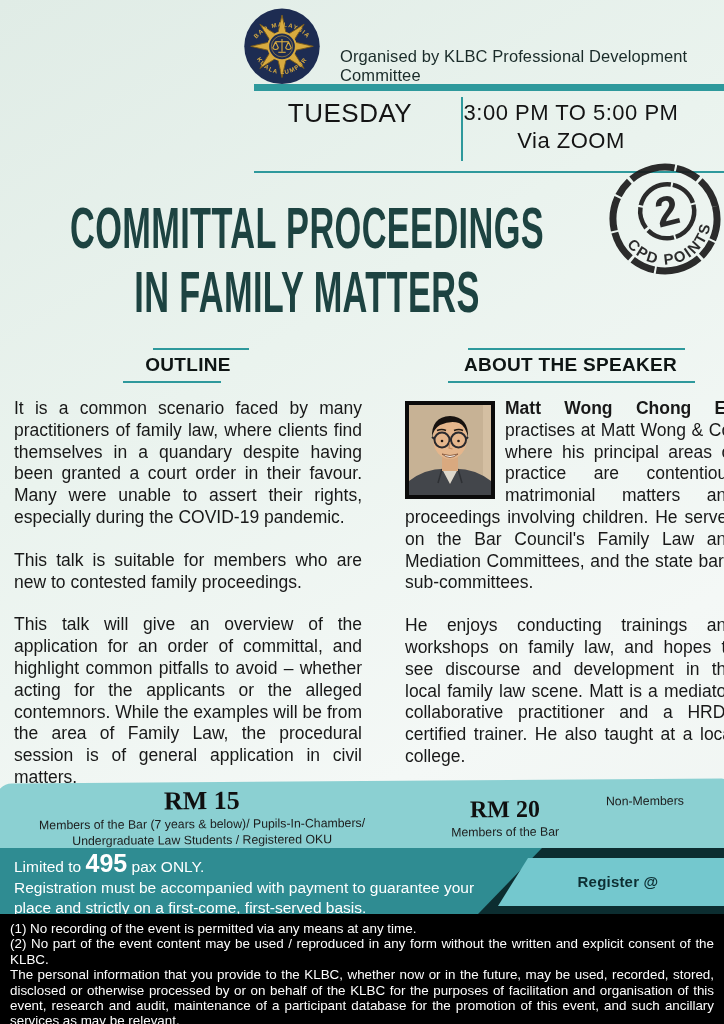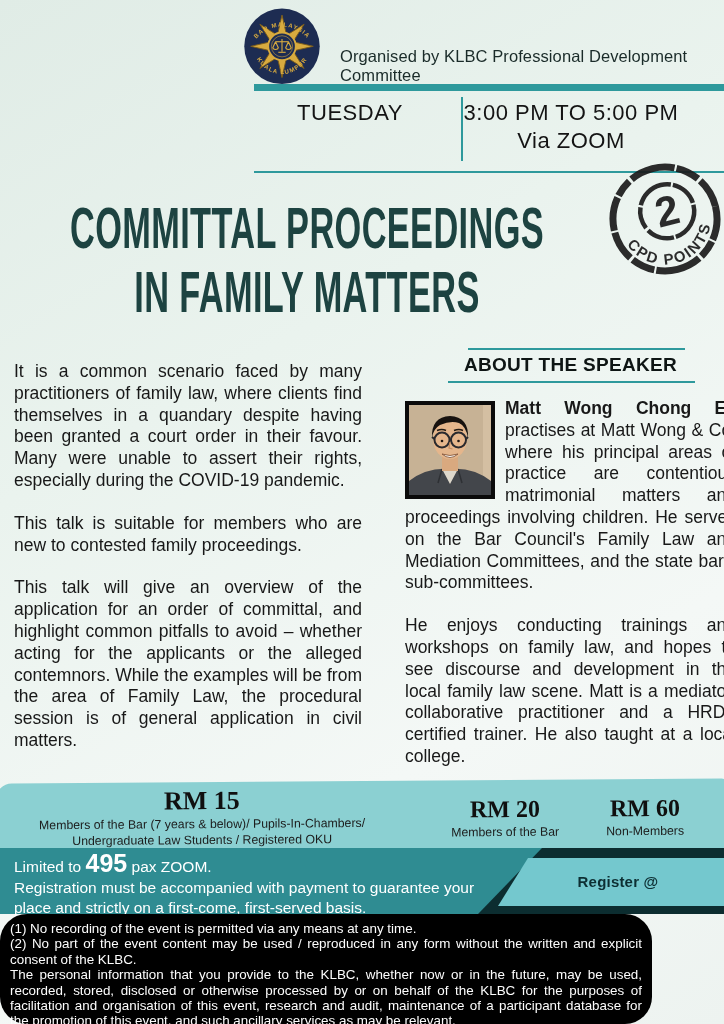--- a/index.html
+++ b/index.html
@@ -7,21 +7,21 @@
     position:relative;width:724px;height:1024px;margin:0 auto;overflow:hidden;
     background:linear-gradient(150deg,#e0ece6 0%,#eaf3ee 35%,#f4f8f6 70%,#edf3f0 100%);
     font-family:"Liberation Sans",sans-serif;color:#181818;
   }
   
   .rule1{position:absolute;left:254px;top:84px;width:470px;height:7px;background:#2e999c;}
   .rule2{position:absolute;left:254px;top:171px;width:470px;height:2px;background:#2e999c;}
   .logo{position:absolute;left:236px;top:4px;width:92px;height:92px;z-index:3;}
   .organiser{position:absolute;left:340px;top:47px;width:386px;font-size:16.5px;color:#1a2b29;letter-spacing:0.1px;}
   
-  .dt-left{position:absolute;left:225px;top:99px;width:250px;text-align:center;font-size:22px;line-height:28px;color:#141414;letter-spacing:0.5px;}
+  .dt-left{position:absolute;left:225px;top:99px;width:250px;text-align:center;font-size:26px;line-height:28px;color:#141414;letter-spacing:0.5px;}
   .dt-divider{position:absolute;left:461px;top:97px;width:2px;height:64px;background:#2e999c;}
   .dt-right{position:absolute;left:446px;top:99px;width:250px;text-align:center;font-size:22px;line-height:28px;color:#141414;letter-spacing:0.5px;}
   
   .stamp{position:absolute;left:606px;top:160px;width:118px;height:118px;transform:rotate(-14deg);opacity:.92;}
   .stamp text{font-family:"Liberation Sans",sans-serif;}
   
   .title{position:absolute;left:0;top:196px;width:614px;margin:0;text-align:center;
     font-size:44px;line-height:49px;font-weight:bold;color:#1d4341;letter-spacing:0.5px;
     transform:scale(0.78,1.30);transform-origin:50% 0;}
   .title span{display:block;}
@@ -53,22 +53,22 @@
   
   .register-band{position:absolute;left:0;top:848px;width:724px;height:66px;background:#2f8c92;z-index:2;}
   .reg-text{position:absolute;left:14px;top:5px;width:472px;color:#ffffff;font-size:15.5px;line-height:20.5px;}
   .reg-text b{font-size:25px;}
   .dark-wedge{position:absolute;left:478px;top:0;width:246px;height:66px;background:#0c2d30;
     clip-path:polygon(64px 0,246px 0,246px 66px,0 66px);}
   .register-cta{position:absolute;left:498px;top:10px;width:226px;height:48px;background:#74c8ce;
     clip-path:polygon(30px 0,100% 0,100% 100%,0 100%);
     line-height:48px;text-align:center;font-weight:bold;font-size:15px;color:#0d2f33;padding-left:14px;box-sizing:border-box;letter-spacing:0.2px;}
   
-  .terms{position:absolute;left:0;top:914px;width:652px;height:110px;background:#000;color:#fdfdfd;
-    padding:7px 10px;box-sizing:border-box;font-size:13.4px;line-height:15.4px;z-index:3;border-radius:27px;}
+  .terms{position:absolute;left:0;top:914px;width:724px;height:110px;background:#000;color:#fdfdfd;
+    padding:7px 10px;box-sizing:border-box;font-size:13.4px;line-height:15.4px;z-index:3;}
   .terms p{margin:0;}
   .terms p.just{text-align:justify;}
 </style>
 </head>
 <body>
 
 <div class="page">
 
   <div class="rule1"></div>
   <svg class="logo" viewBox="0 0 100 100" aria-hidden="true">
@@ -117,20 +117,23 @@
       <textPath href="#stamp-arc" startOffset="50%">CPD POINTS</textPath>
     </text>
   </svg>
 
   <h1 class="title">
     <span>COMMITTAL PROCEEDINGS</span>
     <span>IN FAMILY MATTERS</span>
   </h1>
 
   <div class="col col-outline">
+    <div class="sec-head-row">
+      <span class="sec-head sh-outline">OUTLINE</span>
+    </div>
     <p>It is a common scenario faced by many practitioners of family law, where clients find themselves in a quandary despite having been granted a court order in their favour. Many were unable to assert their rights, especially during the COVID-19 pandemic.</p>
     <p>This talk is suitable for members who are new to contested family proceedings.</p>
     <p>This talk will give an overview of the application for an order of committal, and highlight common pitfalls to avoid – whether acting for the applicants or the alleged contemnors. While the examples will be from the area of Family Law, the procedural session is of general application in civil matters.</p>
   </div>
 
   <div class="col col-speaker">
     <div class="sec-head-row">
       <span class="sec-head sh-speaker">ABOUT THE SPEAKER</span>
     </div>
     <div class="bio">
@@ -162,29 +165,28 @@
   <div class="pricing">
     <div class="price-col pc1">
       <div class="price">RM 15</div>
       <div class="price-desc">Members of the Bar (7 years &amp; below)/ Pupils-In-Chambers/ Undergraduate Law Students / Registered OKU</div>
     </div>
     <div class="price-col pc2">
       <div class="price">RM 20</div>
       <div class="price-desc">Members of the Bar</div>
     </div>
     <div class="price-col pc3">
-      <div class="price">RM 60</div>
       <div class="price-desc">Non-Members</div>
     </div>
   </div>
 
   <div class="register-band">
     <div class="reg-text">
       <div>
-        <span>Limited to </span><b>495</b><span> pax ZOOM.</span>
+        <span>Limited to </span><b>495</b><span> pax ONLY.</span>
       </div>
       <div>Registration must  be accompanied with payment to guarantee your place and strictly on a first-come, first-served basis.</div>
     </div>
     <div class="dark-wedge"></div>
     <div class="register-cta">Register @ www.klbar.org.my</div>
   </div>
 
   <footer class="terms">
     <p>(1) No recording of the event is permitted via any means at any time.</p>
     <p class="just">(2) No part of the event content may be used / reproduced in any form without the written and explicit consent of the KLBC.</p>

